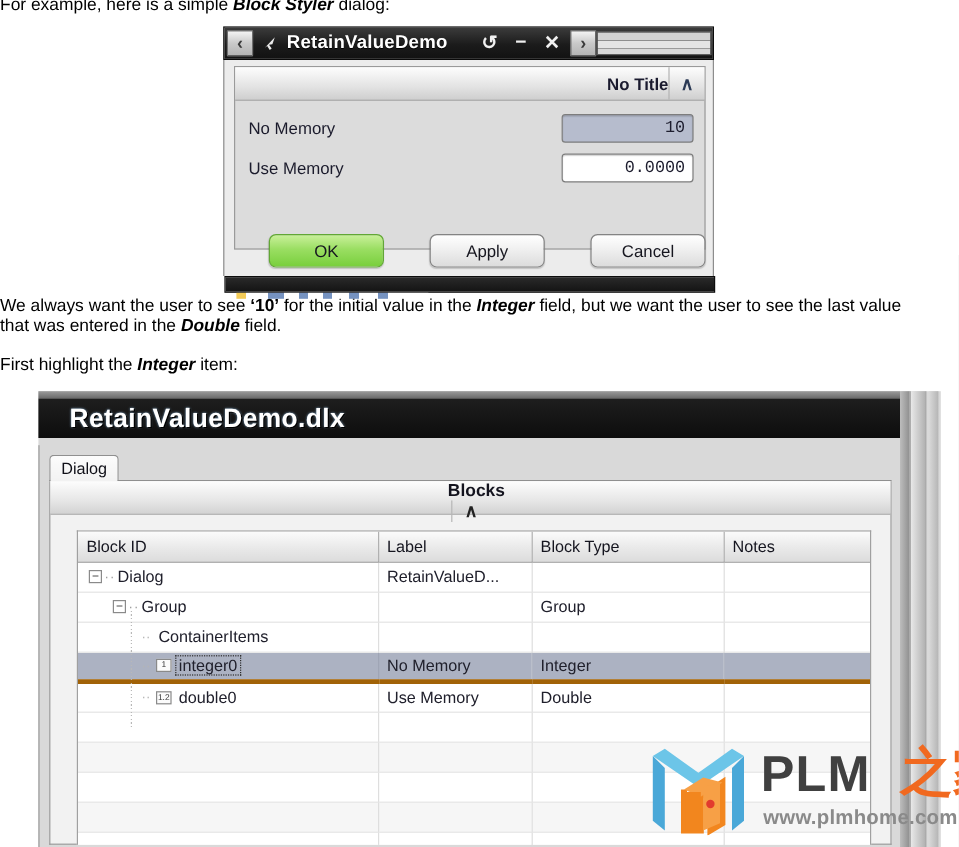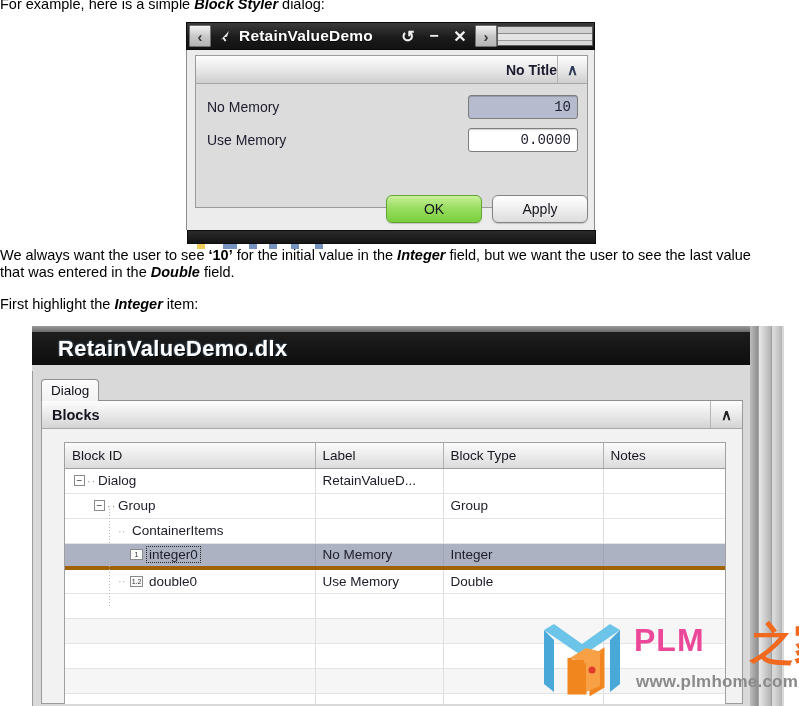--- a/index.html
+++ b/index.html
@@ -111,20 +111,21 @@
     position:absolute; left:8px; top:161px; width:393px; height:14px;
     display:flex; justify-content:flex-end; gap:10px;
   }
   .sd-btn {
     width:96px; height:28px; margin-top:-16px;
     border:1px solid #848484; border-radius:6px;
     background: linear-gradient(#ffffff, #f0f0f0 45%, #dcdcdc);
     display:flex; align-items:center; justify-content:center;
     font-size:14px; color:#16161f;
     box-shadow: 0 1px 1px rgba(0,0,0,.18);
+    margin-left: 28px;
   }
   .sd-btn.ok {
     background: linear-gradient(#c9f09a, #9ade62 45%, #79cf3d);
     border-color:#62a736;
   }
   .sd-footer {
     position:absolute; left:0; top:180px; width:409px; height:14px;
     background: linear-gradient(#2a2a2a,#141414);
     border:1px solid #0c0c0c;
   }
@@ -191,21 +192,21 @@
   
   .blocks-panel {
     position:absolute; left:8px; top:30px; width:702px; height:303px;
     background:#f2f2f2;
     border:1px solid #9a9a9a; border-top:none;
   }
   .blocks-header {
     height:28px;
     background: linear-gradient(#fdfdfd,#e6e6e6 60%,#d3d3d3);
     border-bottom:1px solid #a8a8a8;
-    display:flex; align-items:center;
+    display:flex; align-items:center;flex-direction:column;
   }
   .blocks-title {
     flex:1; font-weight:bold; font-size:14.5px; color:#14141f; padding-left:10px;
   }
   .blocks-collapse {
     width:32px; height:100%;
     display:flex; align-items:center; justify-content:center;
     border-left:1px solid #b6b6b6;
     color:#222; font-size:15px; font-weight:bold;
   }
@@ -281,21 +282,21 @@
     position:absolute; left:742px; top:0px; width:8px; height:380px;
     background: linear-gradient(90deg,#dadada,#b5b5b5);
   }
 
   
   #plm-watermark {
     position:absolute; left:540px; top:620px; width:250px; height:76px;
   }
   .plm-text {
     position:absolute; left:94px; top:4px;
-    font-size:32px; font-weight:bold; color:#ec4899;
+    font-size:42px; font-weight:bold; color:#404040;
     letter-spacing:1px; line-height:1;
     font-family:"Liberation Sans", sans-serif;
   }
   .plm-cn {
     position:absolute; left:210px; top:2px;
     font-size:44px; font-weight:bold; color:#f1691f;
     line-height:1; white-space:nowrap;
     font-family:"DejaVu Sans", sans-serif;
   }
   .plm-url {
@@ -350,20 +351,21 @@
         <div class="sd-row">
           <div class="sd-label">Use Memory</div>
           <div class="sd-field plain">0.0000</div>
         </div>
       </div>
     </div>
 
     <div class="sd-buttons">
       <div class="sd-btn ok">OK</div>
       <div class="sd-btn">Apply</div>
+      <div class="sd-btn">Cancel</div>
     </div>
 
     <div class="sd-footer"></div>
     <div class="sd-peek"></div>
   </div>
 </div>
 
 <div id="dlx-window">
   <div class="dw-topedge"></div>
 

